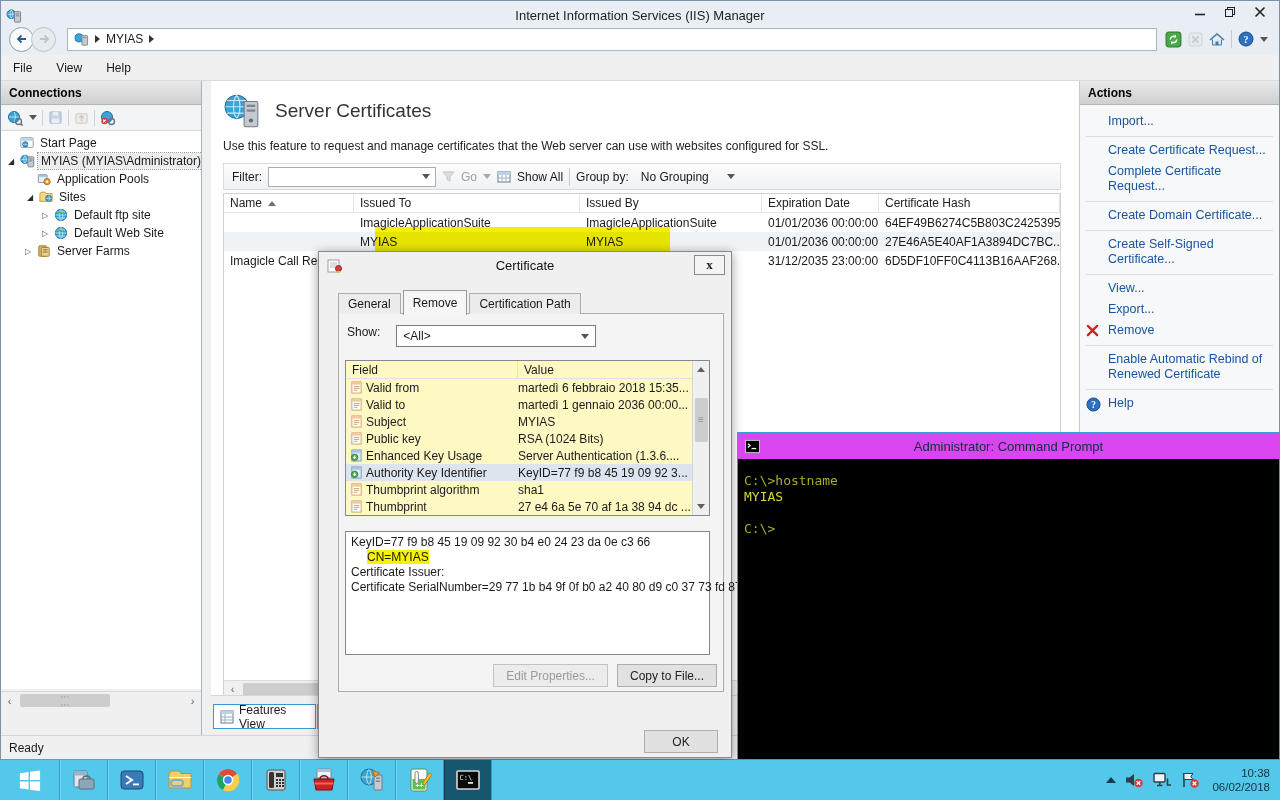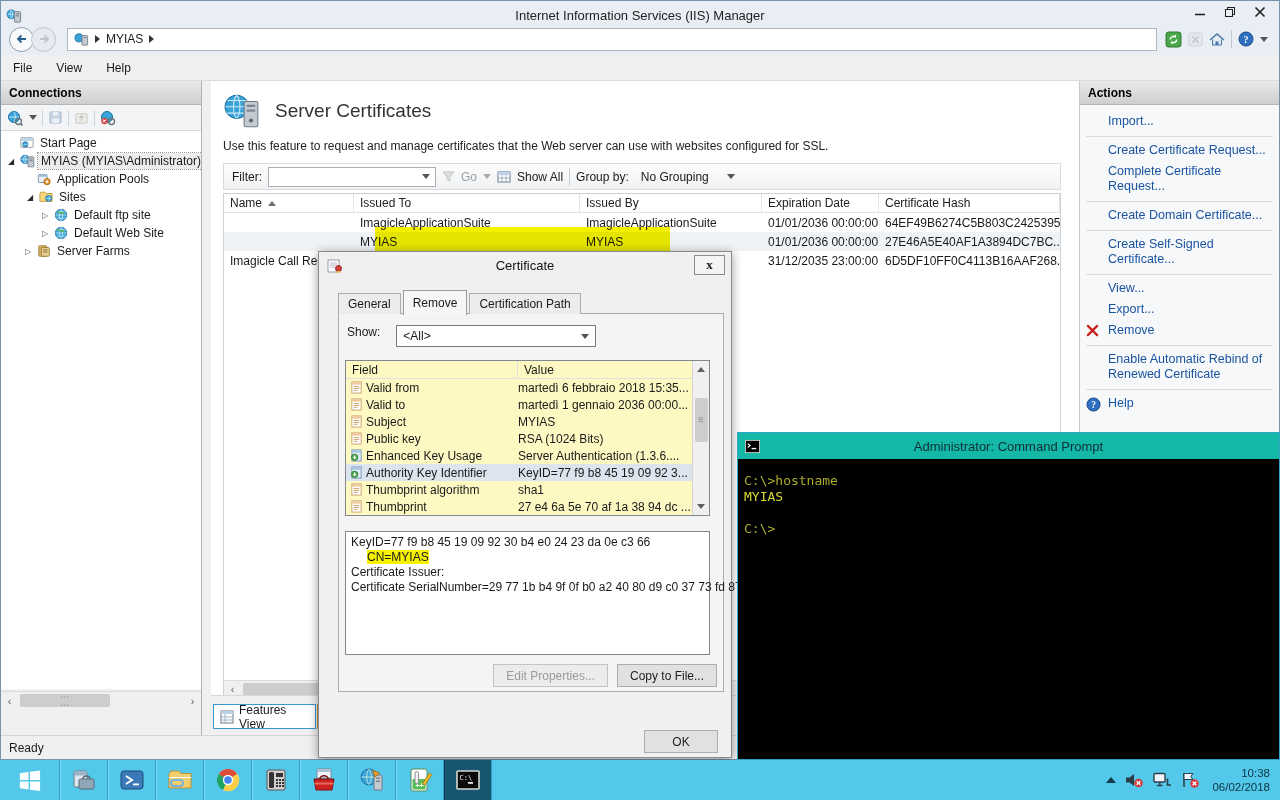--- a/index.html
+++ b/index.html
@@ -684,21 +684,21 @@
     <div class="dbtns">
       <span class="btn disabled">Edit Properties...</span>
       <span class="btn">Copy to File...</span>
     </div>
   </div>
 
   <span class="btn okbtn">OK</span>
 </div>
 
 <div id="term">
-  <div class="ttitle" style="background: #14b8a6;">
+  <div class="ttitle" style="background: #d946ef;">
     <span class="ticon icon">
       <svg viewBox="0 0 16 16" width="15" height="15">
           <rect x="0.5" y="1.5" width="15" height="13" fill="#000" stroke="#c8c8c8"></rect>
           <path d="M3 5l2.5 2L3 9" stroke="#fff" fill="none" stroke-width="1.2"></path>
           <rect x="7" y="9.5" width="5" height="1.4" fill="#fff"></rect>
         </svg>
     </span>
     <span class="ttext">Administrator: Command Prompt</span>
   </div>
   <div class="tbody">

